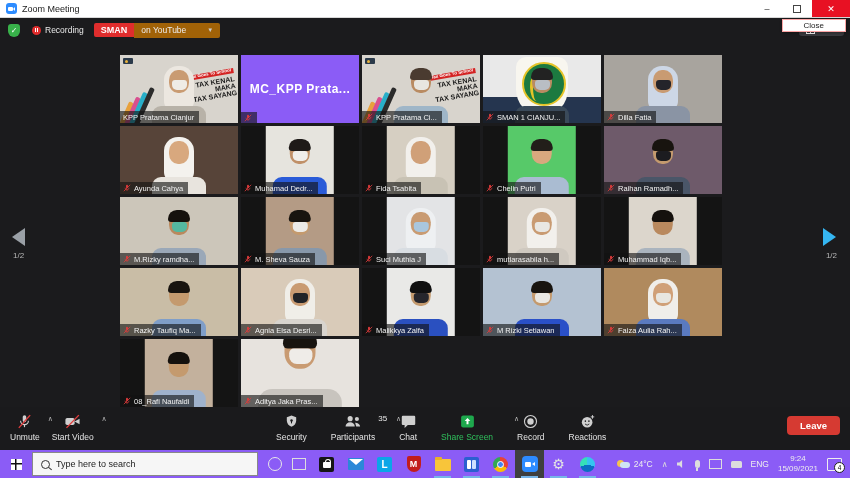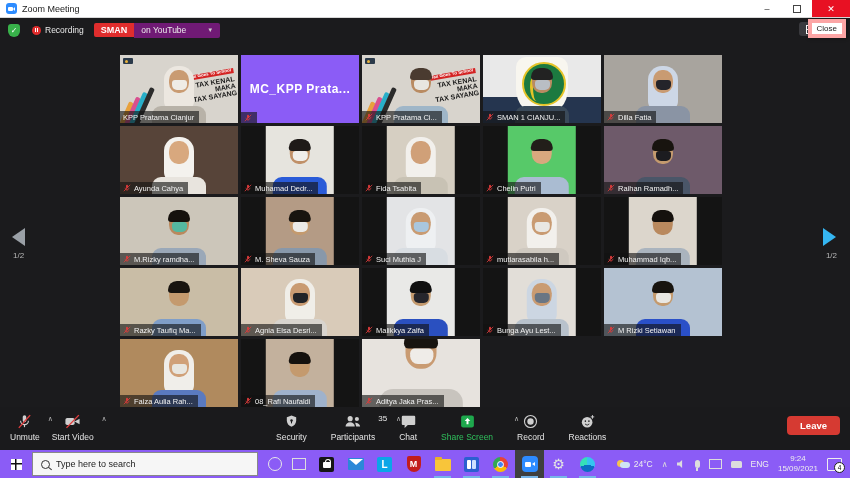--- a/index.html
+++ b/index.html
@@ -18,28 +18,28 @@
   
   .meeting{position:absolute;top:18px;left:0;right:0;height:432px;background:#1b1b1d;}
   .infobar{position:absolute;top:0;left:0;right:0;height:24px;display:flex;align-items:center;padding-left:8px;}
   .enc-shield{width:12px;height:13px;background:#38b24a;border-radius:3px 3px 6px 6px;color:#fff;font-size:8px;
     display:flex;align-items:center;justify-content:center;margin-right:12px;}
   .rec-dot{width:9px;height:9px;border-radius:50%;background:#e02d2d;position:relative;margin-right:4px;}
   .rec-dot::before{content:'';position:absolute;left:2.5px;top:2.5px;width:1.3px;height:4px;background:#fff;}
   .rec-dot::after{content:'';position:absolute;left:5px;top:2.5px;width:1.3px;height:4px;background:#fff;}
   .rec-label{font-size:8.5px;color:#e8e8e8;margin-right:10px;}
   .live-badge{background:#e02d2d;color:#fff;font-weight:bold;font-size:9px;padding:2px 7px;border-radius:2px 0 0 2px;}
-  .yt-pill{background:#701a75;color:#eee;font-size:8.5px;padding:2.5px 7px;border-radius:0 2px 2px 0;display:flex;gap:21px;align-items:center;}
+  .yt-pill{background:#a16207;color:#eee;font-size:8.5px;padding:2.5px 7px;border-radius:0 2px 2px 0;display:flex;gap:21px;align-items:center;}
   .caret-down{font-size:6px;color:#ccc;}
   .view-btn{position:absolute;right:6px;top:4px;background:#3a3a3e;border-radius:3px;padding:2px 7px;
     display:flex;align-items:center;gap:4px;color:#fff;font-size:8.5px;}
   .grid-glyph{width:7px;height:7px;border:1px solid #fff;
     background:linear-gradient(#fff,#fff) 50% 0/1px 100% no-repeat,linear-gradient(#fff,#fff) 0 50%/100% 1px no-repeat;}
-  .tooltip{position:absolute;top:19px;right:4px;background:#fff;border:4px solid #fca5a5;color:#222;
-    font-size:8px;padding:1px 5px;box-shadow:1px 1px 3px rgba(0,0,0,.35);z-index:50;}
+  .tooltip{position:absolute;top:19px;right:4px;background:#fff;border:1px solid #fca5a5;color:#222;
+    font-size:8px;padding:1px 21px;box-shadow:1px 1px 3px rgba(0,0,0,.35);z-index:50;}
   
   #grid{position:absolute;left:120px;top:37px;width:607px;display:grid;
     grid-template-columns:repeat(5,118px);grid-auto-rows:68px;gap:3px;}
   .tile{position:relative;overflow:hidden;background:#0f0f0f;}
   .tile.active{outline:2px solid #cbd545;outline-offset:-2px;z-index:2;}
   .video{position:absolute;inset:0;overflow:hidden;}
   .strip{position:absolute;left:50%;top:0;bottom:0;width:58%;transform:translateX(-50%);overflow:hidden;}
   .mc-text{position:absolute;inset:0;display:flex;align-items:center;justify-content:center;
     color:#fff;font-weight:bold;font-size:12px;letter-spacing:.5px;}
   .namebar{position:absolute;left:0;bottom:0;display:flex;align-items:center;gap:3px;
@@ -565,43 +565,20 @@
               <rect x="4.6" y="1" width="2.8" height="5.2" rx="1.4" fill="#e03c3c"></rect>
               <path d="M3 5.6a3 3 0 0 0 6 0" fill="none" stroke="#e03c3c" stroke-width="1"></path>
               <line x1="6" y1="8.8" x2="6" y2="10.3" stroke="#e03c3c" stroke-width="1"></line>
               <line x1="1.2" y1="10.8" x2="10.8" y2="1.2" stroke="#e03c3c" stroke-width="1.2"></line>
             </svg>
           </div>
           <span>Malikkya Zalfa</span>
         </div>
       </div>
       <div class="tile">
-        <div class="video" style="background: rgb(20, 20, 20);">
-          <div class="strip" style="background: rgb(226, 222, 216);">
-            <div class="person">
-              <div class="hijab" style="background: rgb(204, 214, 226);"></div>
-              <div class="head" style="background: rgb(201, 155, 114);"></div>
-              <div class="mask" style="background: rgb(106, 118, 132);"></div>
-              <div class="shoulders" style="background: rgb(184, 194, 204);"></div>
-            </div>
-          </div>
-        </div>
-        <div class="namebar">
-          <div class="mutedmic">
-            <svg viewBox="0 0 12 12" width="8" height="8">
-              <rect x="4.6" y="1" width="2.8" height="5.2" rx="1.4" fill="#e03c3c"></rect>
-              <path d="M3 5.6a3 3 0 0 0 6 0" fill="none" stroke="#e03c3c" stroke-width="1"></path>
-              <line x1="6" y1="8.8" x2="6" y2="10.3" stroke="#e03c3c" stroke-width="1"></line>
-              <line x1="1.2" y1="10.8" x2="10.8" y2="1.2" stroke="#e03c3c" stroke-width="1.2"></line>
-            </svg>
-          </div>
-          <span>Bunga Ayu Lest...</span>
-        </div>
-      </div>
-      <div class="tile">
         <div class="video" style="background: rgb(180, 194, 210);">
           <div class="person">
             <div class="head" style="background: rgb(196, 154, 110);"></div>
             <div class="hair" style="background: rgb(24, 20, 15);"></div>
             <div class="mask" style="background: rgb(233, 231, 226);"></div>
             <div class="shoulders" style="background: rgb(42, 80, 200);"></div>
           </div>
         </div>
         <div class="namebar">
           <div class="mutedmic">

